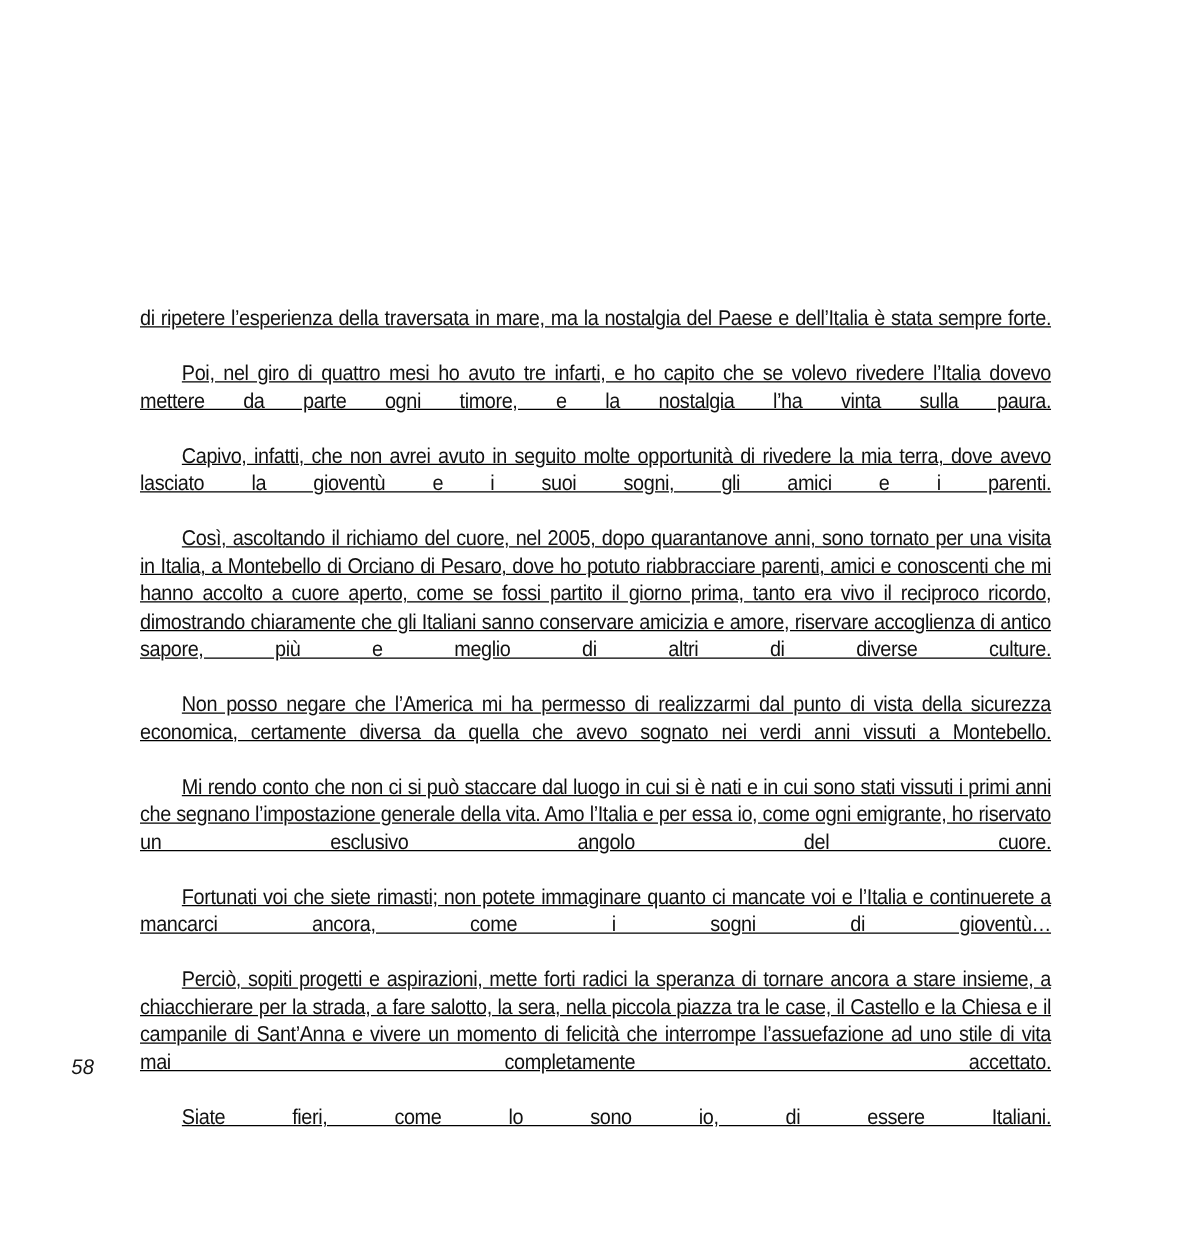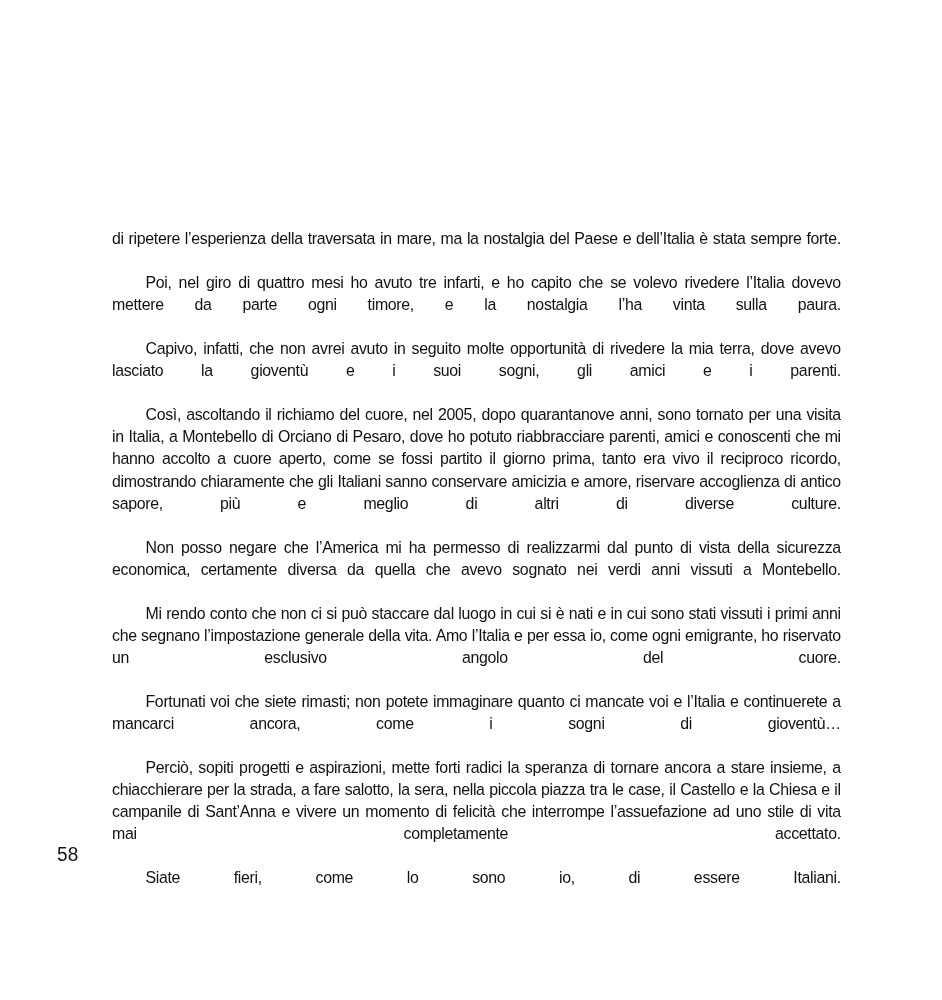--- a/index.html
+++ b/index.html
@@ -16,22 +16,23 @@
     background: #ffffff;
     overflow: hidden;
     font-family: "Liberation Sans", "DejaVu Sans", sans-serif;
     -webkit-font-smoothing: antialiased;
   }
 
   
   .textblock {
     position: absolute;
     left: 112px;
-    top: 228px;
+    top: 244px;
     width: 729px;
+    text-decoration: underline;
   }
 
   .para {
     margin: 0;
     font-size: 17.1px;
     line-height: 22.05px;
     color: #111111;
     text-align: justify;
     text-justify: inter-word;
     letter-spacing: -0.02em;
@@ -52,22 +53,23 @@
     content: "";
     display: inline-block;
     width: 100%;
   }
 
   
   .folio {
     position: absolute;
     left: 57px;
     top: 843px;
-    font-size: 20px;
+    font-size: 17px;
     line-height: 22px;
+    font-style: italic;
     color: #151515;
     letter-spacing: 0.01em;
     transform: scaleX(0.95);
     transform-origin: left top;
   }
 </style>
 </head>
 <body>
 
 <div class="page">

